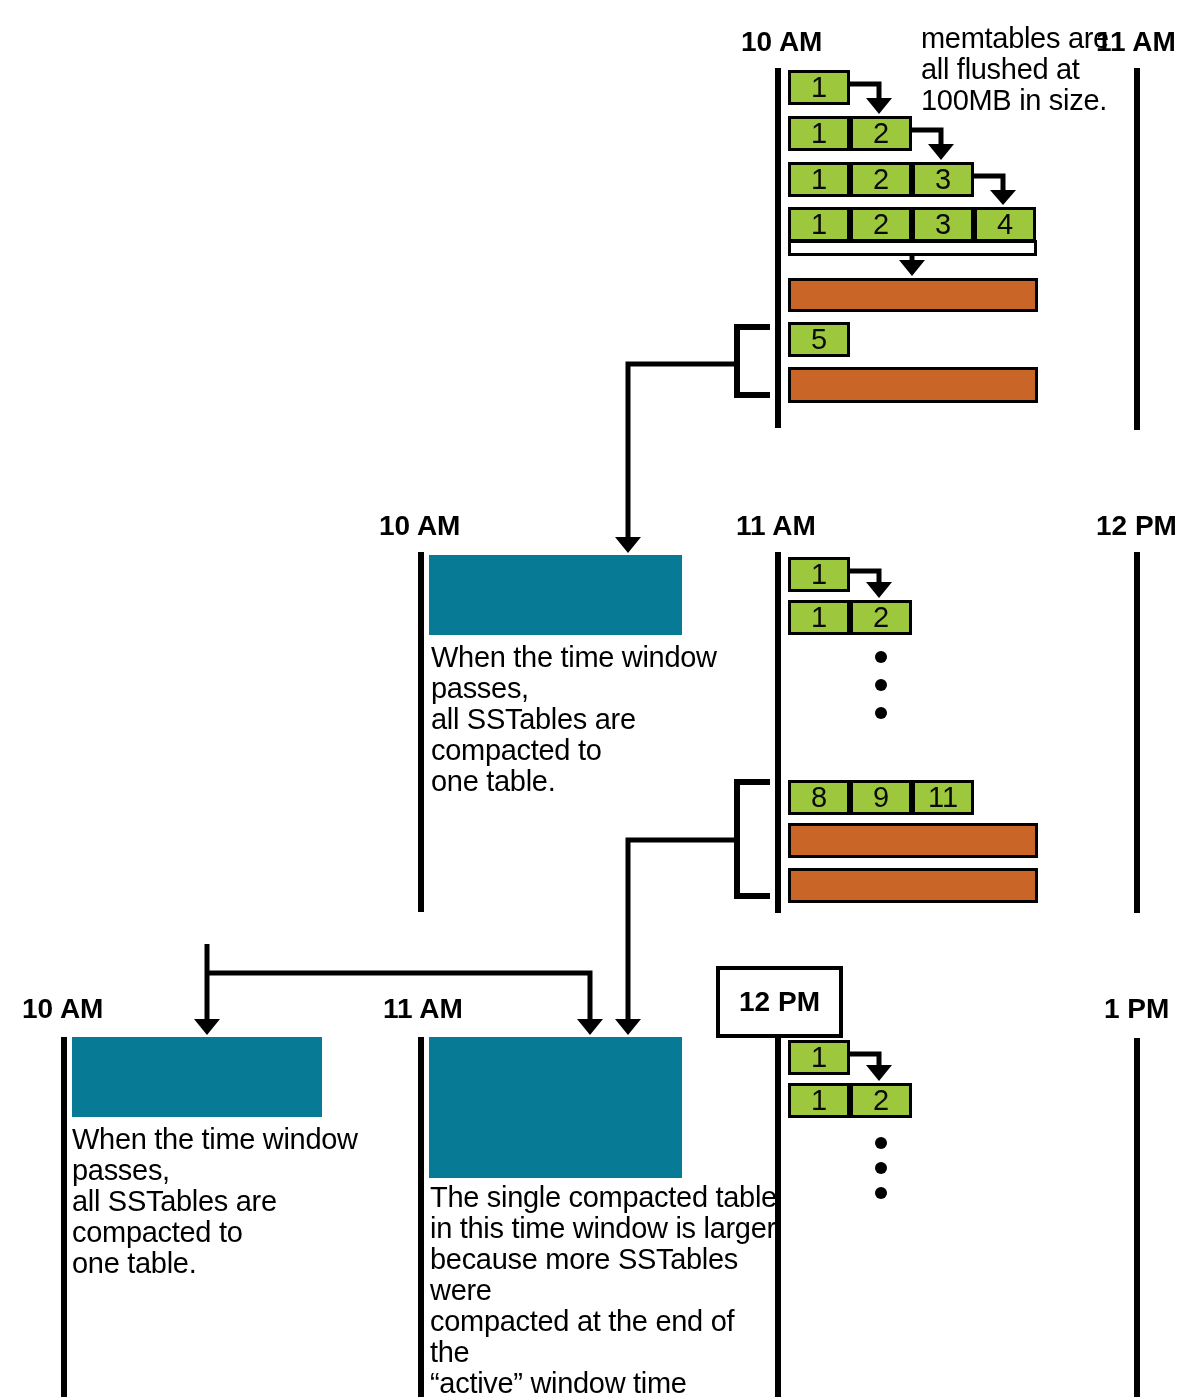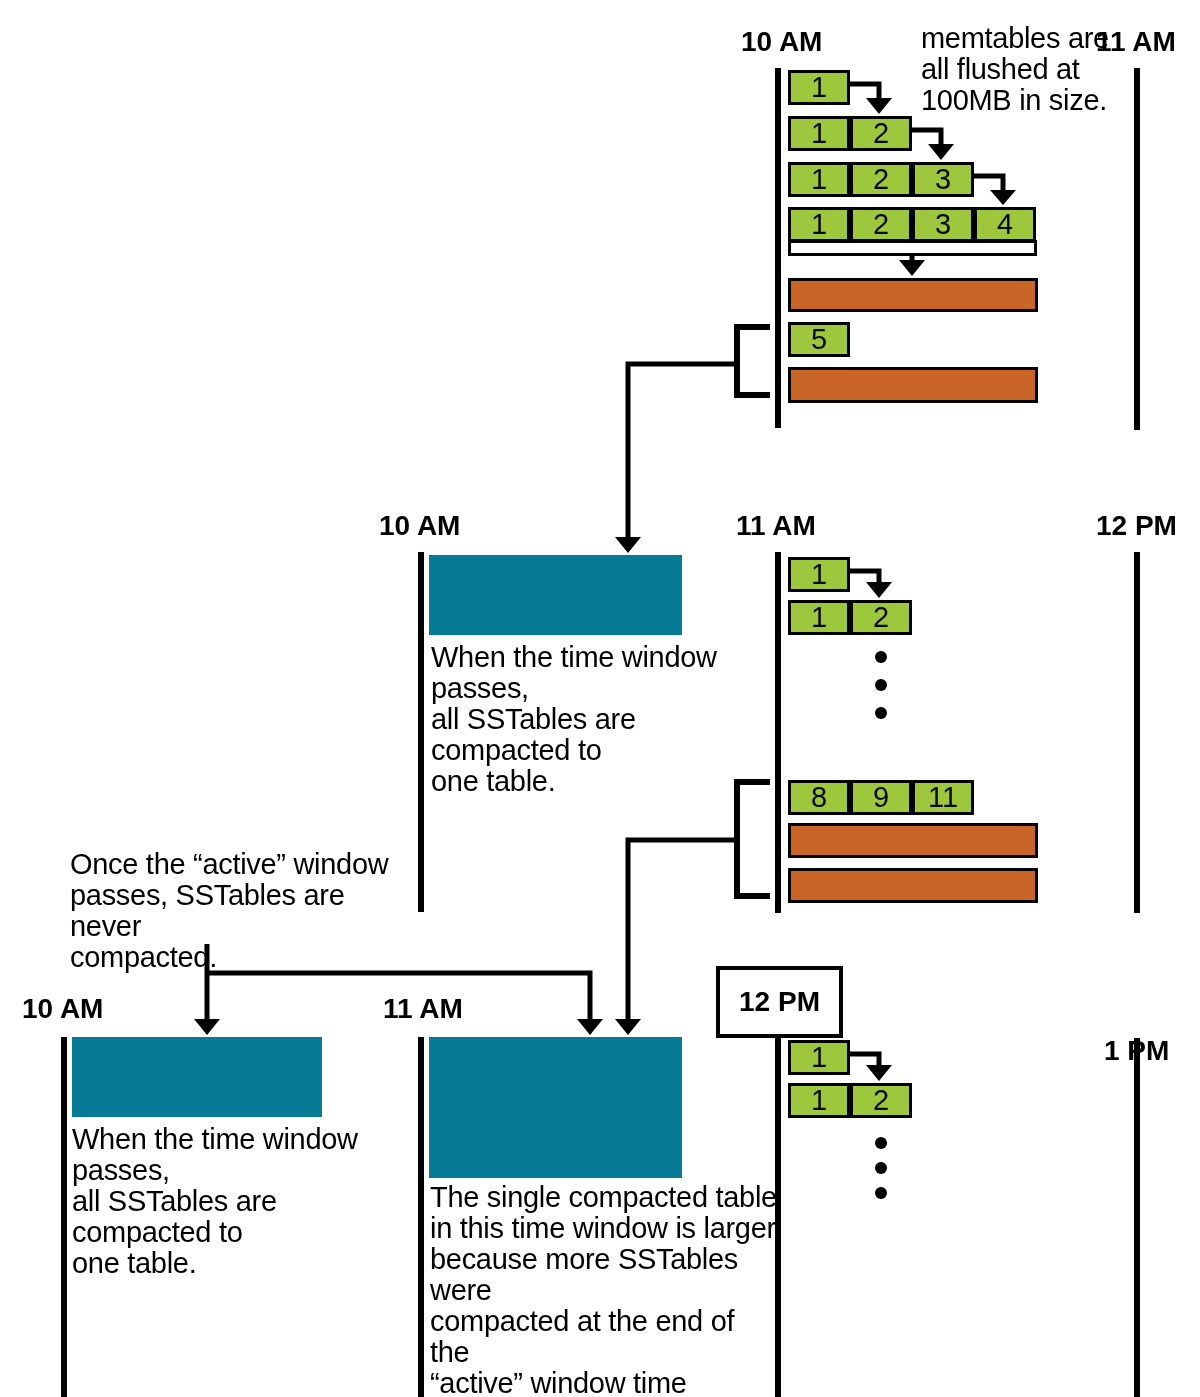--- a/index.html
+++ b/index.html
@@ -145,30 +145,27 @@
   </div>
 
   <div class="abs row" style="left:788px;top:780px;">
     <div class="cell">8</div>
     <div class="cell">9</div>
     <div class="cell">11</div>
   </div>
   <div class="abs orangebar" style="left:788px;top:823px;height:35px;"></div>
   <div class="abs orangebar" style="left:788px;top:868px;height:35px;"></div>
 
-  <div class="abs body" style="left:70px;top:849px;width:330px;">Once the “active” window
-passes, SSTables are never
-compacted.</div>
 
   <div class="abs tlabel" style="left:22px;top:994px;">10 AM</div>
   <div class="abs tlabel" style="left:383px;top:994px;">11 AM</div>
   <div class="abs framedlabel" style="left:716px;top:966px;width:127px;height:72px;">
     <span class="tlabel">12 PM</span>
   </div>
-  <div class="abs tlabel" style="left:1104px;top:994px;margin-top:42px;">1 PM</div>
+  <div class="abs tlabel" style="left:1104px;top:994px;">1 PM</div>
 
   <div class="abs tealbox" style="left:72px;top:1037px;width:250px;height:80px;"></div>
   <div class="abs body" style="left:72px;top:1124px;width:350px;">When the time window passes,
 all SSTables are compacted to
 one table.</div>
 
   <div class="abs tealbox" style="left:429px;top:1037px;width:253px;height:141px;"></div>
   <div class="abs body" style="left:430px;top:1182px;width:350px;">The single compacted table
 in this time window is larger
 because more SSTables were

